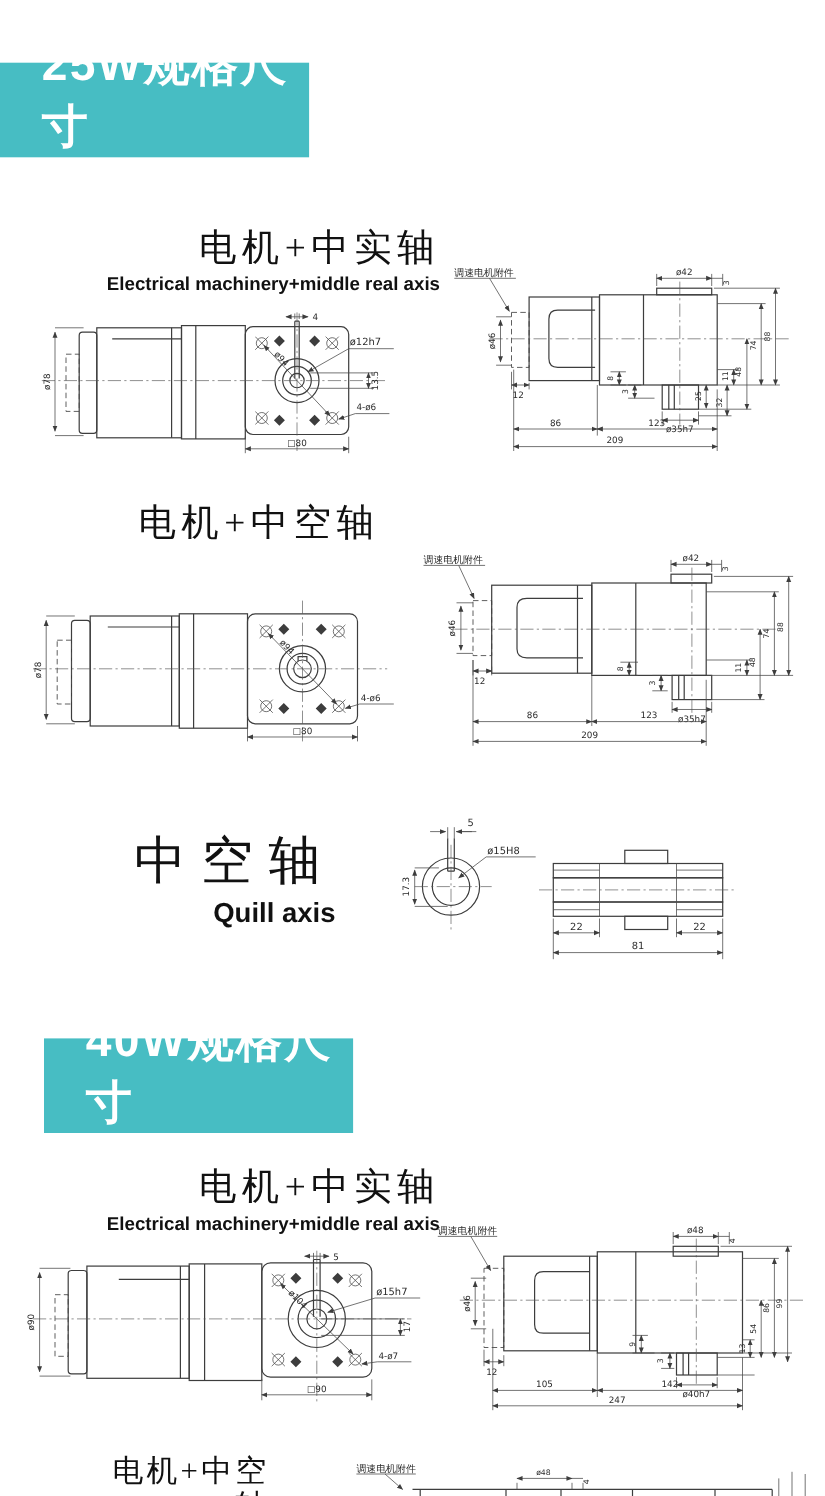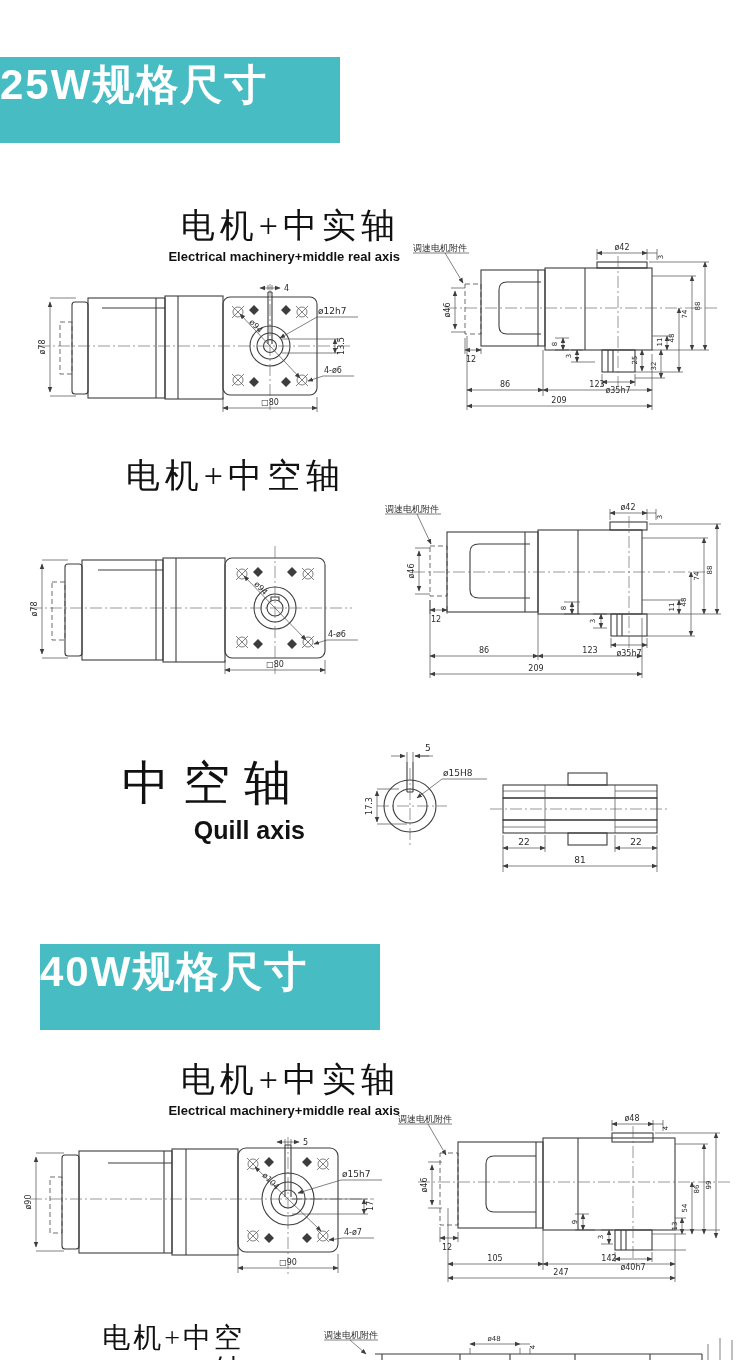--- a/index.html
+++ b/index.html
@@ -1,26 +1,26 @@
 <!DOCTYPE html>
 <html><head>
 <meta charset="utf-8">
 <style>
   html,body{margin:0;padding:0;background:#fff;}
   body{width:750px;height:1360px;position:relative;overflow:hidden;
        font-family:"Liberation Sans","DejaVu Sans",sans-serif;color:#222;}
   .abs{position:absolute;}
-  .banner{left:0;width:340px;height:86px;display:flex;align-items:flex-start;
-          box-sizing:border-box;}
+  .banner{left:0;width:281px;height:86px;display:flex;align-items:flex-end;
+          padding-left:38px;box-sizing:border-box;}
   .banner span{color:#fff;font-size:42px;font-weight:bold;letter-spacing:2px;
           font-family:"Liberation Sans","DejaVu Sans",sans-serif;}
   .sec{text-align:right;}
   .sec .cn{font-family:"Liberation Serif","DejaVu Serif",serif;
            font-size:34px;letter-spacing:5px;color:#111;line-height:1.15;}
-  .sec .en{font-size:13px;font-weight:bold;color:#111;margin-top:4px;letter-spacing:0;}
+  .sec .en{font-size:17px;font-weight:bold;color:#111;margin-top:4px;letter-spacing:0;}
   .sec3 .cn{font-size:47px;letter-spacing:14px;}
   .sec3 .en{font-size:25px;margin-top:6px;}
   .sec5 .cn{font-size:28px;letter-spacing:3px;}
   
   .ln{stroke:#3d3d3d;fill:none;stroke-width:1.1;}
   .th{stroke:#4a4a4a;fill:none;stroke-width:.7;}
   .cl{stroke:#555;fill:none;stroke-width:.6;stroke-dasharray:12 3 2 3;}
   .dsh{stroke:#4a4a4a;fill:none;stroke-width:.8;stroke-dasharray:5 3;}
   .ar{marker-start:url(#ah);marker-end:url(#ah);}
   .arE{marker-end:url(#ah);}

